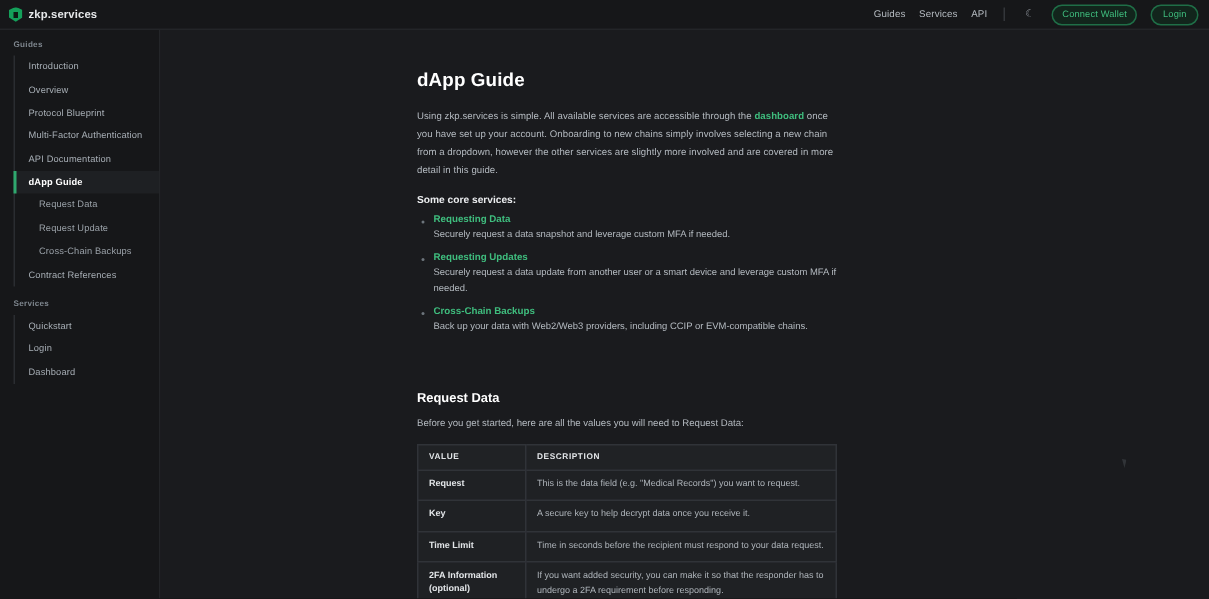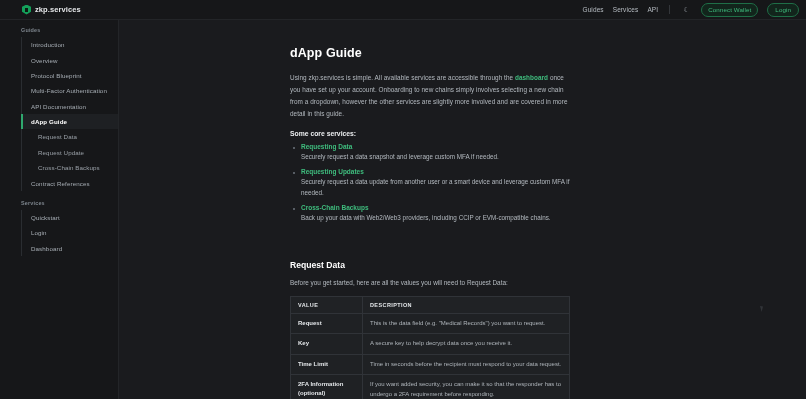--- a/index.html
+++ b/index.html
@@ -8,21 +8,21 @@
     background: #161719;
     font-family: "Liberation Sans", sans-serif;
     overflow: hidden;
   }
   .app { position: relative; width: 806px; height: 399px; display: flex; flex-direction: column; }
 
   
   .topbar {
     height: 20px; flex: 0 0 20px;
     display: flex; align-items: center; justify-content: space-between;
-    padding: 0 7px 0 22px;
+    padding: 0 7px 0 6px;
     background: #161719;
     border-bottom: 1px solid #232528;
   }
   .brand { display: flex; align-items: center; gap: 4px; }
   .brand-mark {
     width: 9px; height: 10px;
     background: #14a05a;
     clip-path: polygon(50% 0, 100% 22%, 100% 72%, 50% 100%, 0 72%, 0 22%);
     position: relative;
   }
@@ -40,21 +40,21 @@
     color: #9aa1a8; font-size: 7px; line-height: 1;
   }
   .pill {
     font-size: 6.2px; color: #3fbd7e; letter-spacing: .1px;
     border: 1px solid #1f6e47; border-radius: 8px;
     padding: 2.5px 6px; background: #12251c; white-space: nowrap;
   }
   .pill.login { padding: 2.5px 7px; }
 
   
-  .body { flex: 1; display: flex; min-height: 0; padding-left: 12px; }
+  .body { flex: 1; display: flex; min-height: 0; }
 
   
   .sidebar {
     width: 107px; flex: 0 0 107px;
     background: #161719;
     border-right: 1px solid #232528;
     padding: 7px 0 0 0;
     overflow: hidden;
   }
   .side-group-title {

